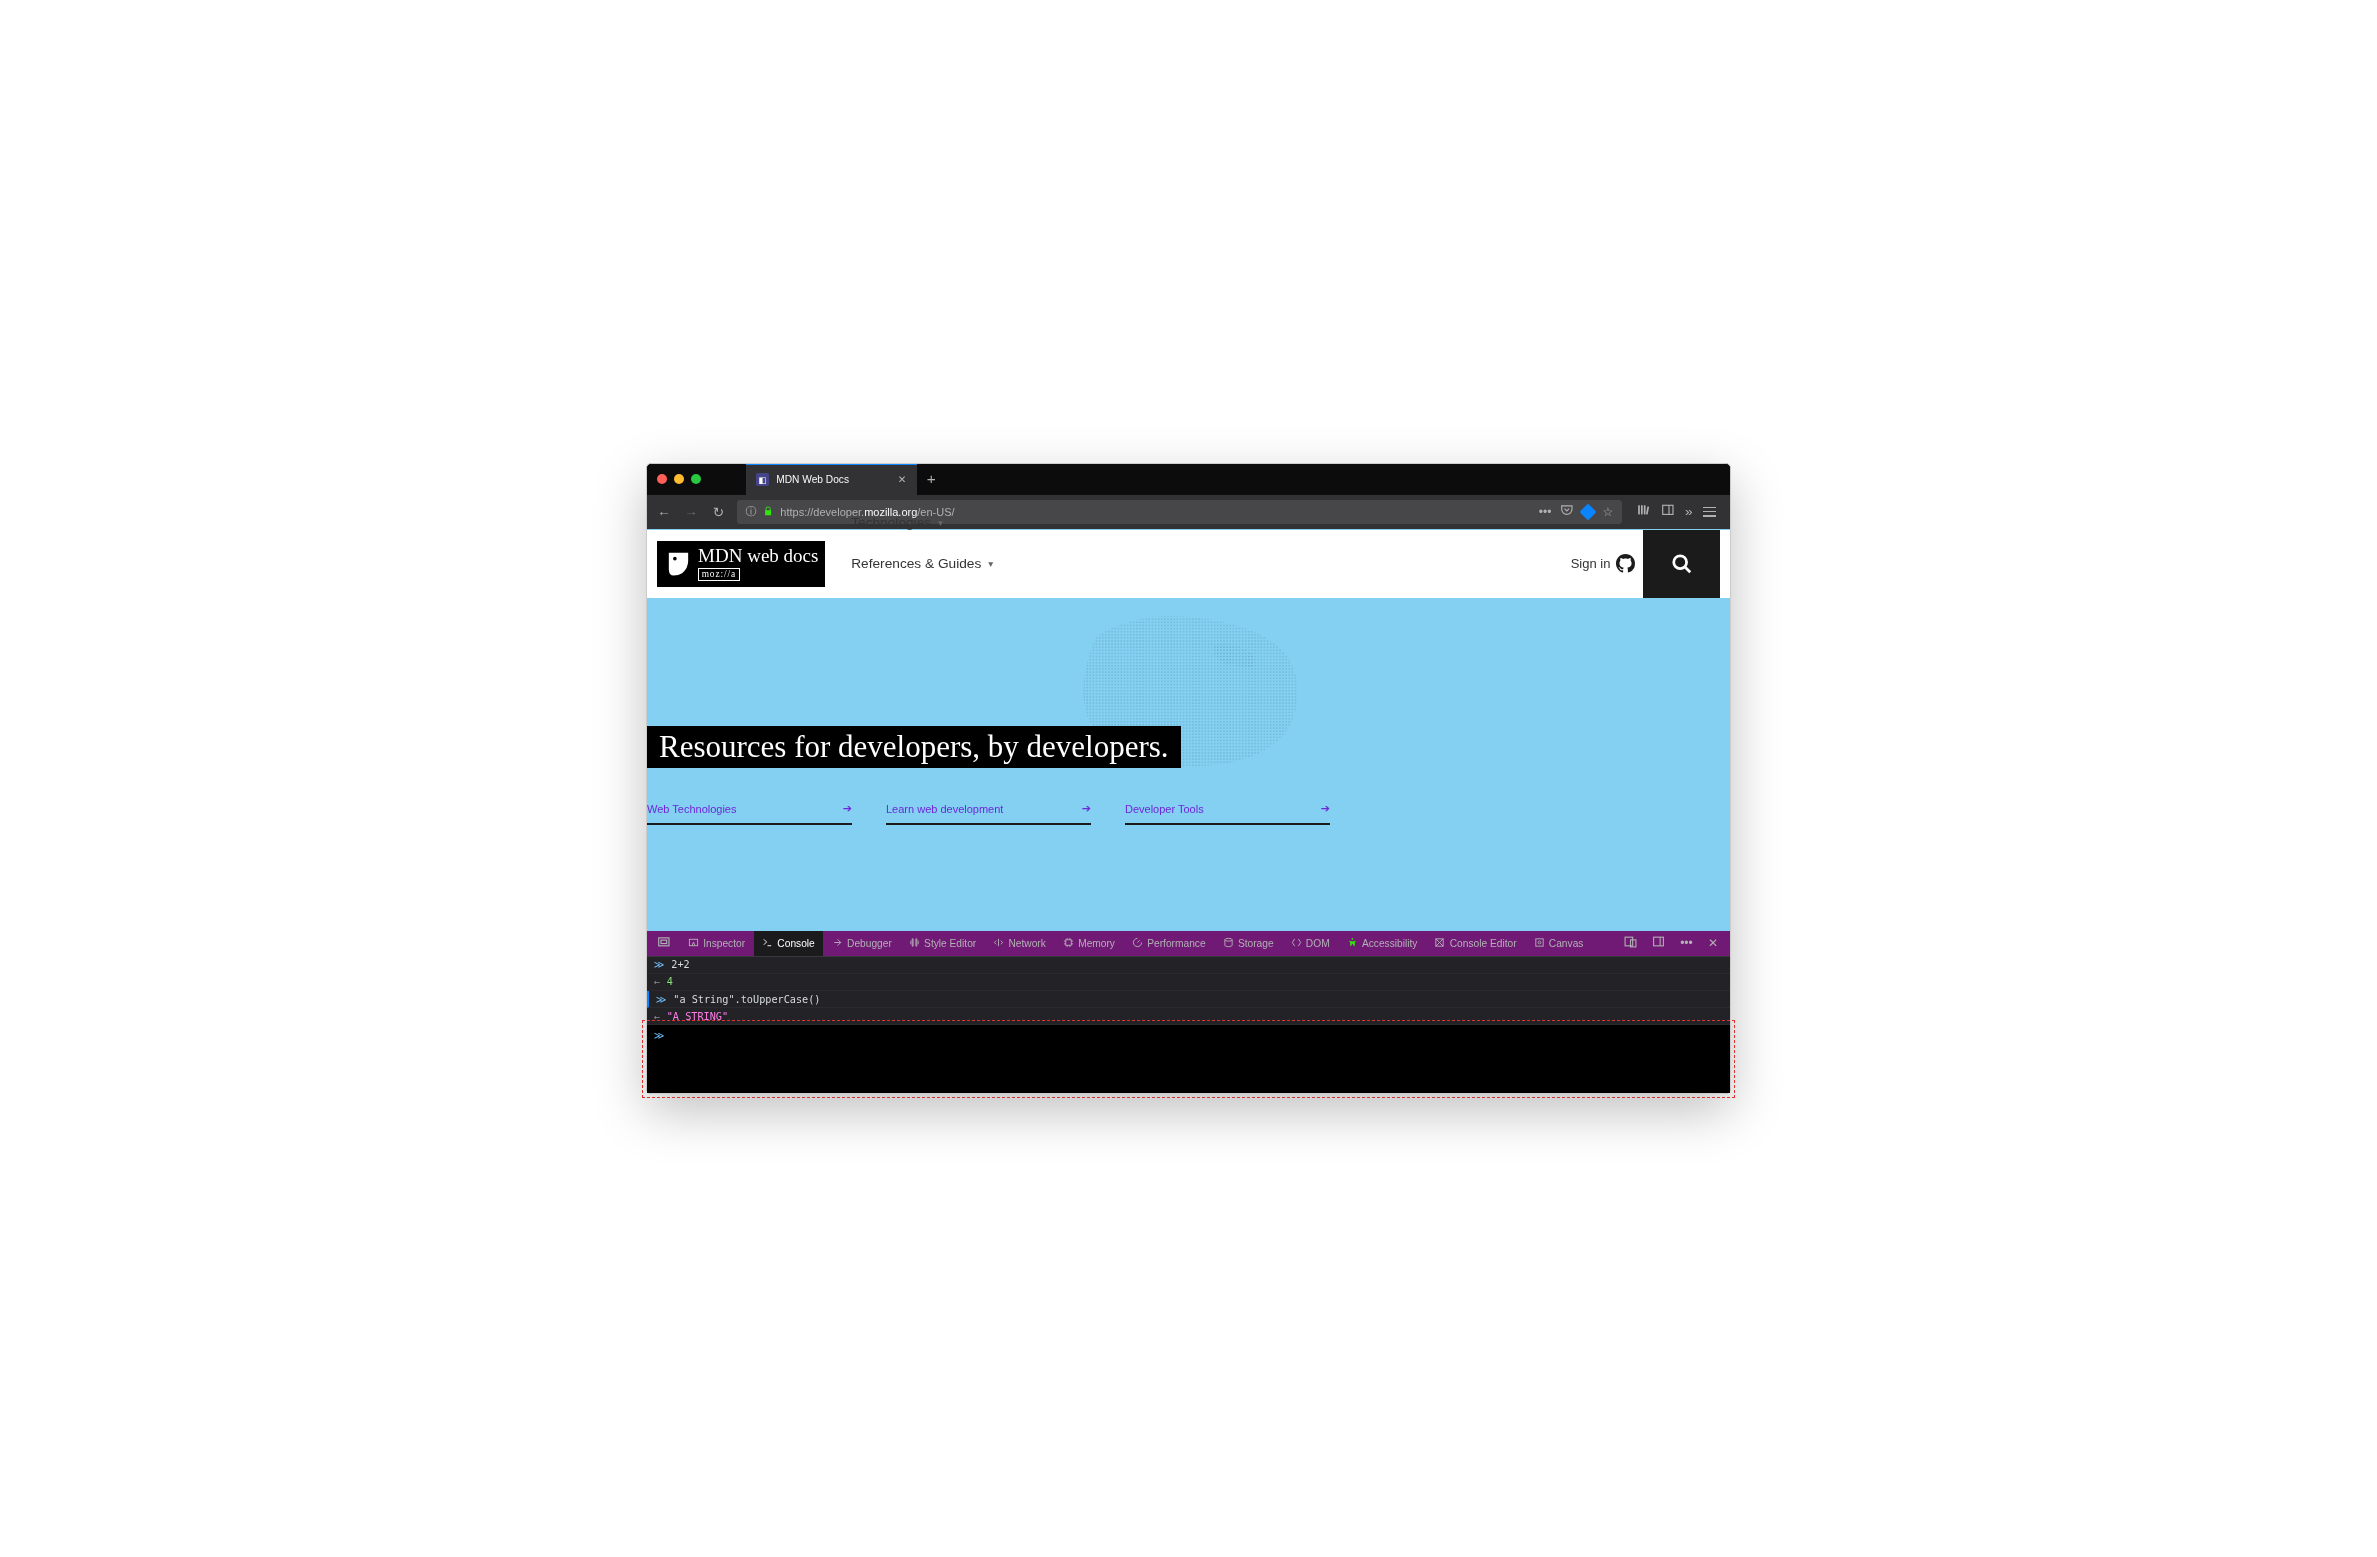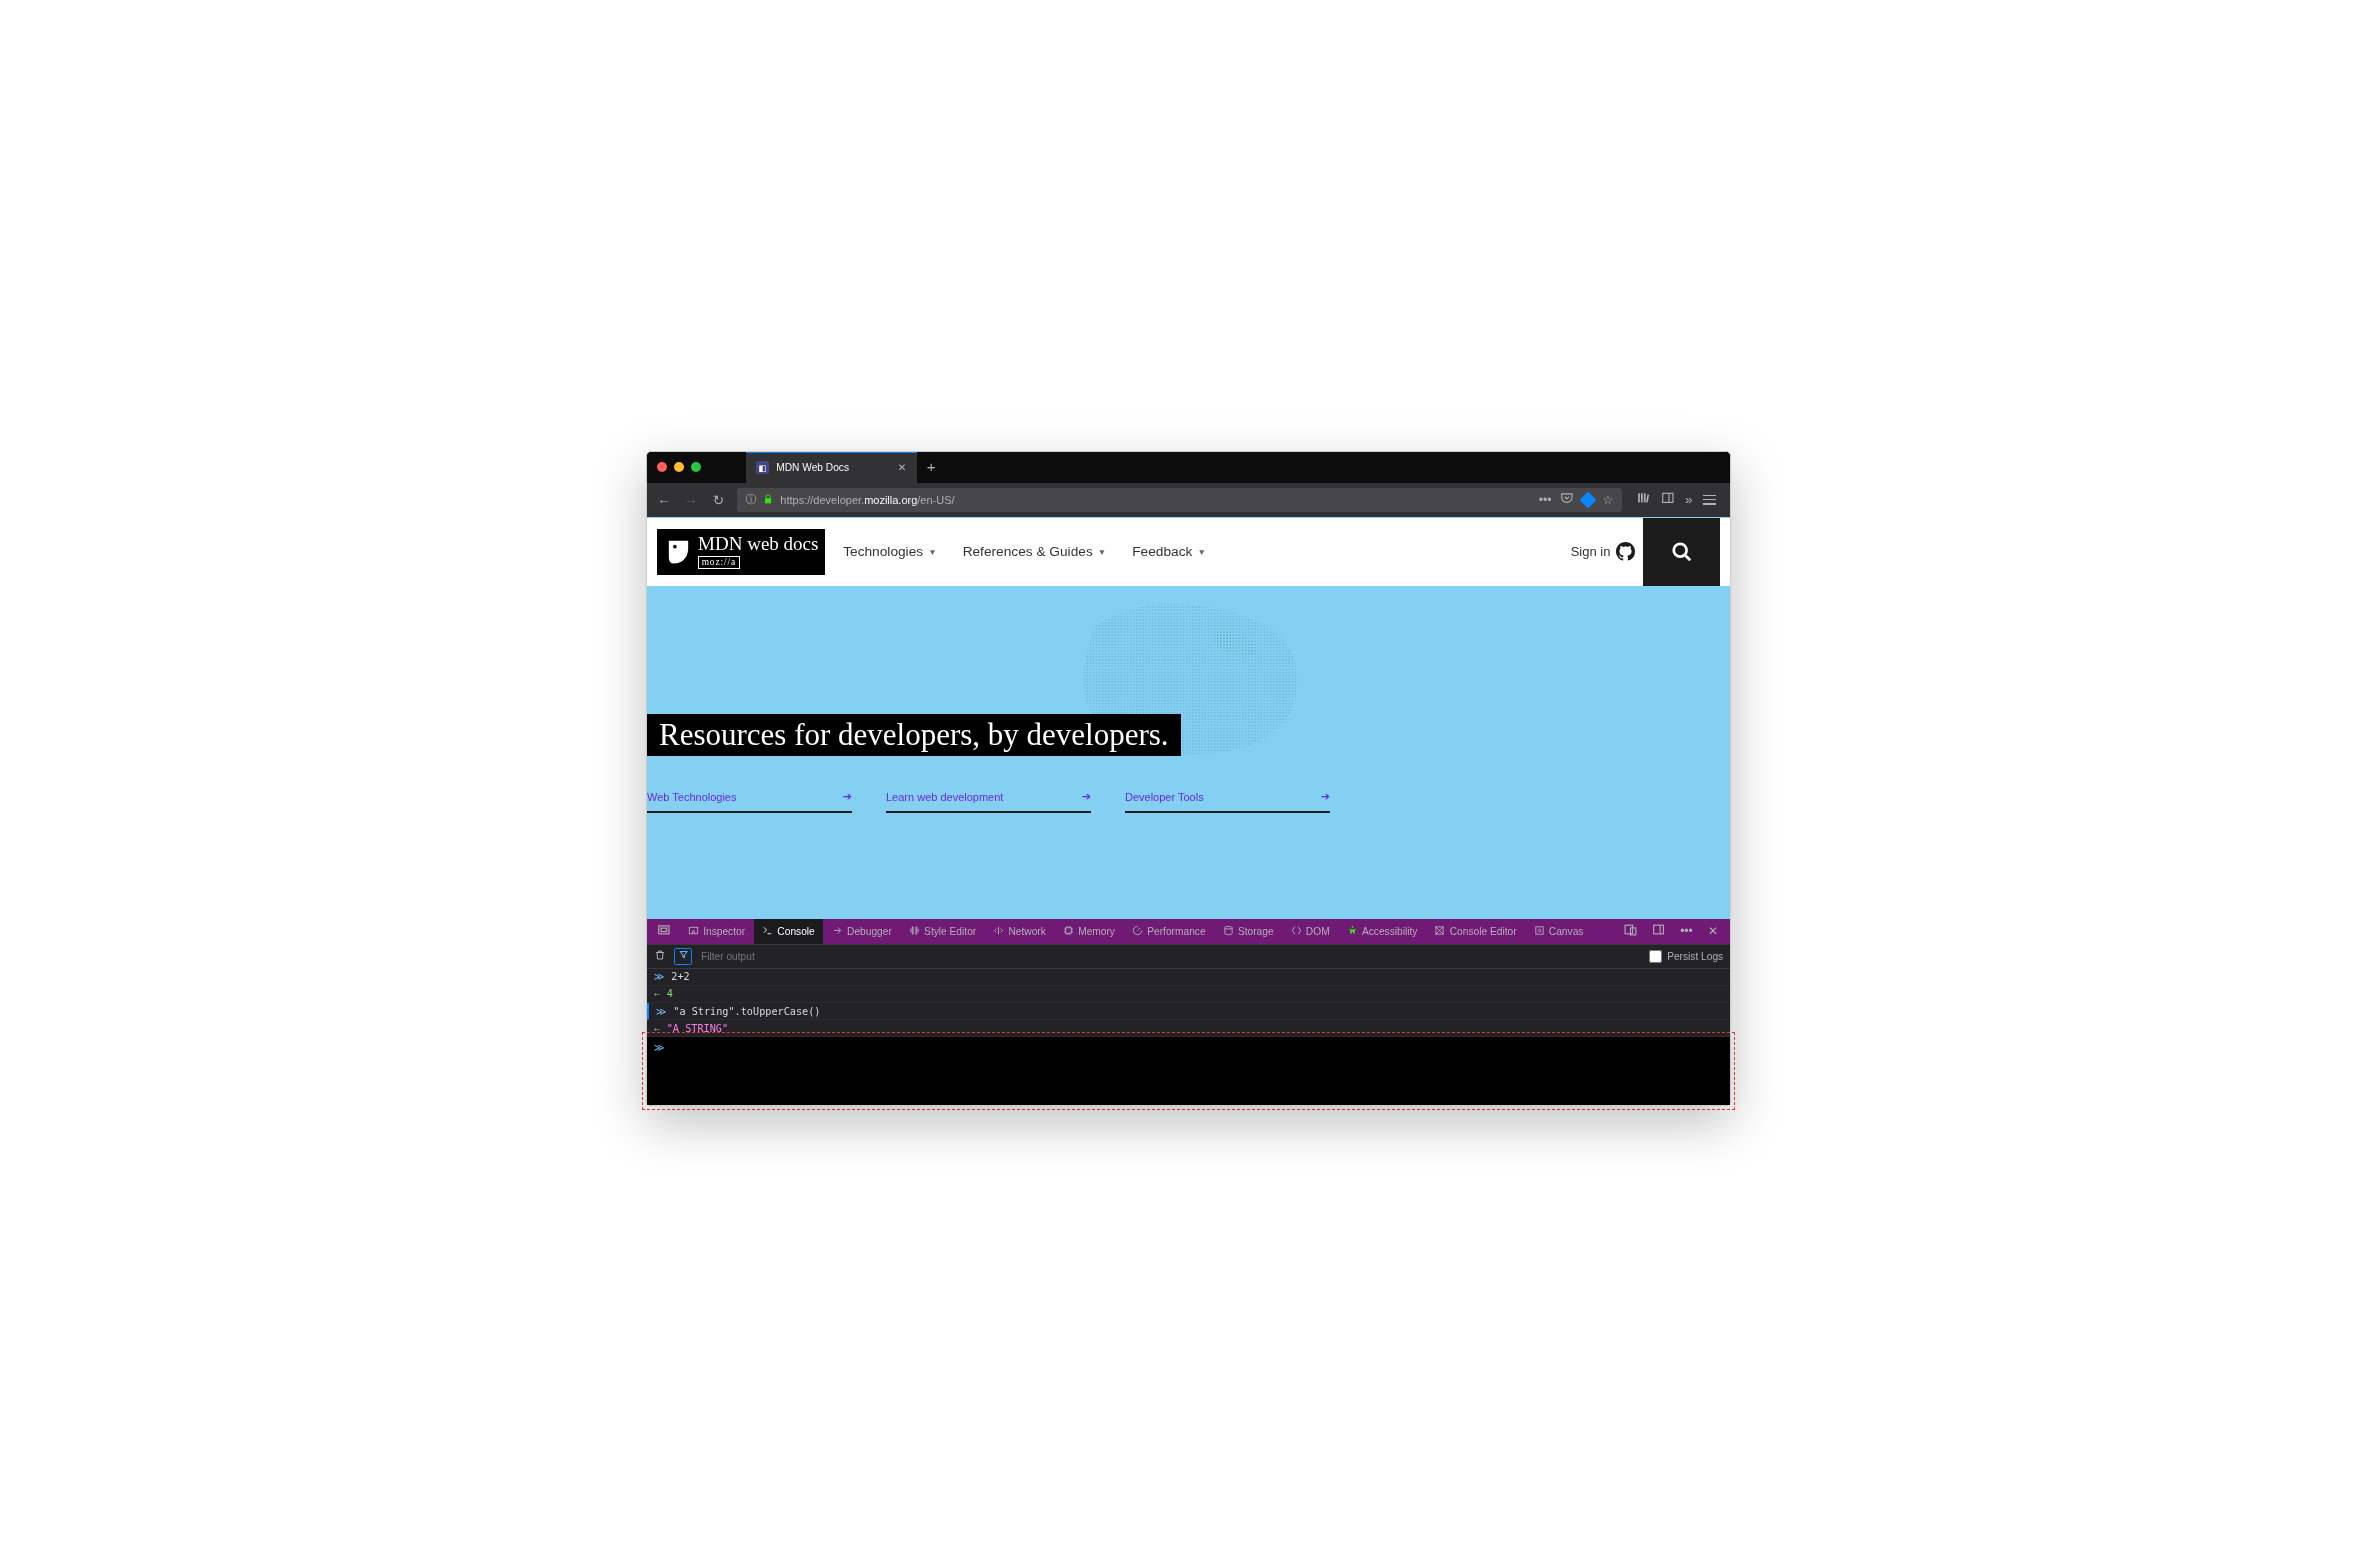--- a/index.html
+++ b/index.html
@@ -105,21 +105,21 @@
     color: #fff;
     padding: 5.1px 6.8px;
     font-family: Georgia, serif;
     font-size: 19px;
     display: flex;
     align-items: center;
     gap: 5.1px;
   }
   .logo-text { display: flex; flex-direction: column; line-height: 1; }
   .logo-sub { font-size: 9.4px; border: 0.9px solid #fff; padding: 0.9px 2.6px; margin-top: 3.4px; width: max-content; letter-spacing: 0.9px; }
-  .nav-menu { display: flex; gap: 26px; margin-left: 18px; font-size: 13.7px; color: #333; }
+  .nav-menu { display: flex; gap: 26px; margin-left: 26px; font-size: 13.7px; color: #333; flex-direction: column; }
   .nav-menu-item { display: flex; align-items: center; gap: 5.1px; cursor: pointer; }
   .caret-down { font-size: 8.5px; color: #666; }
   .nav-right { margin-left: auto; display: flex; align-items: center; gap: 8.5px; padding-right: 10px; }
   .signin { font-size: 13px; color: #333; cursor: pointer; display: flex; align-items: center; gap: 5.1px; }
   .gh-icon { width: 19px; height: 19px; display: inline-block; }
   .search-block {
     width: 77px; height: 68px;
     background: #1b1b1b;
     display: flex;
     align-items: center;
@@ -549,37 +549,20 @@
           <svg width="13" height="13" viewBox="0 0 24 24" fill="none" stroke="#b1b1b3" stroke-width="2">
               <rect x="3" y="4" width="18" height="16"></rect>
               <line x1="15" y1="4" x2="15" y2="20"></line>
             </svg>
         </span>
         <span class="dt-right-icon">•••</span>
         <span class="dt-right-icon">✕</span>
       </div>
     </div>
 
-    <div class="console-toolbar">
-      <span class="trash-icon">
-        <svg width="12" height="12" viewBox="0 0 24 24" fill="none" stroke="#b1b1b3" stroke-width="2">
-            <path d="M4 7h16M9 7V4h6v3M6 7l1 13h10l1-13"></path>
-          </svg>
-      </span>
-      <span class="funnel-icon">
-        <svg width="9.4" height="9.4" viewBox="0 0 24 24" fill="none" stroke="#75bfff" stroke-width="2.5">
-            <path d="M3 4h18l-7 9v7l-4-2v-5L3 4z"></path>
-          </svg>
-      </span>
-      <input class="filter-input" type="text" placeholder="Filter output" style="">
-      <label class="persist">
-        <input type="checkbox" style="">
-        <span>Persist Logs</span>
-      </label>
-    </div>
 
 
     <div class="console-body" id="console-body">
         <div class="console-line">
           <span class="arrow-in">≫</span>
           <span class="code">2+2</span>
         </div>
         <div class="console-line">
           <span class="arrow-out">←</span>
           <span class="result-num">4</span>

